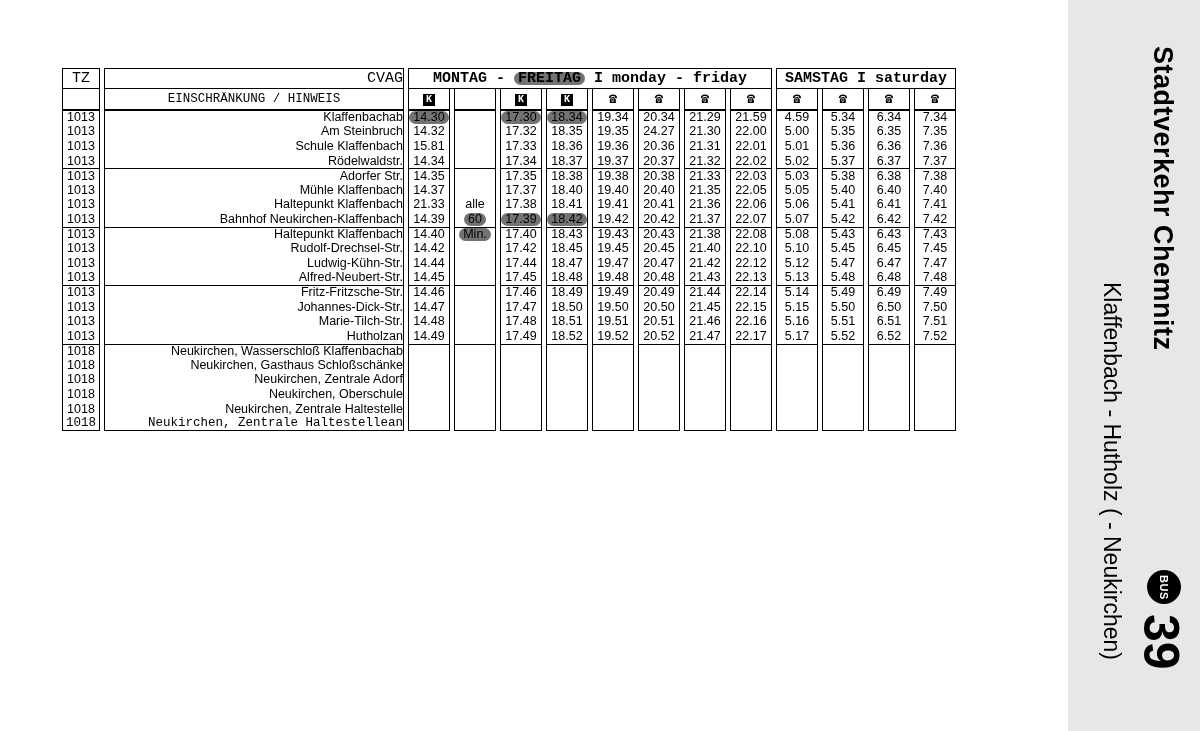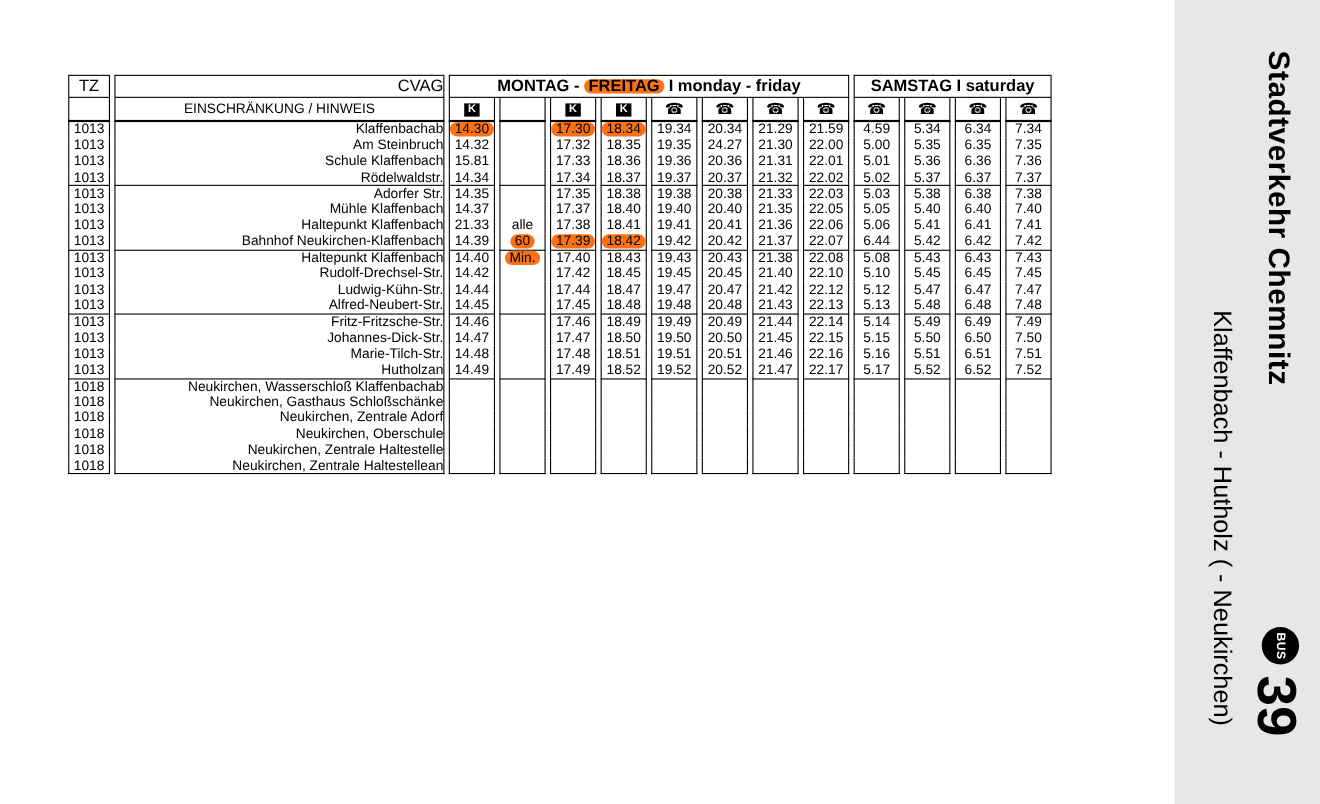--- a/index.html
+++ b/index.html
@@ -5,30 +5,30 @@
   * { margin:0; padding:0; box-sizing:border-box; }
   html,body { width:1200px; height:731px; }
   body { font-family:"Liberation Sans", sans-serif; background:#fff; color:#000; }
   .page { position:relative; width:1200px; height:731px; background:#fff; overflow:hidden; }
 
   
   table.tt { position:absolute; left:58px; top:68px; border-collapse:separate; border-spacing:4px 0; }
   table.tt td { border-left:1px solid #000; border-right:1px solid #000; padding:0; vertical-align:middle;
                 font-size:12.5px; line-height:13px; height:14.6px; white-space:nowrap; }
   tr.gtop td { border-top:1px solid #000; }
-  tr.gbottom td { border-bottom:1px solid #000; }
+  tr.gbottom td { border-bottom:1px solid #000;font-family:Liberation Mono, monospace; }
   tr.hrow td { height:21px; font-size:15px; }
   tr.symrow td { height:21px; text-align:center;margin-left:46px; }
   td.tz { width:38px; text-align:center; }
   td.name { width:300px; text-align:right; padding-left:5px; padding-right:6px; }
   td.tcol { width:42px; text-align:center; }
   td.ghead { text-align:center; font-weight:bold; }
   td.restr { font-size:15px; }
   .mk { float:right; }
-  .hl { background:#f97316; border-radius:7px; padding:0px 4px; display:inline-block; }
+  .hl { background:#737373; border-radius:7px; padding:0px 4px; display:inline-block; }
   .kbox { display:inline-block; background:#000; color:#fff; font-weight:bold;
           font-size:10px; line-height:12px; padding:0 3px; }
   .ph { font-size:14px; line-height:14px; }
 
   
   .footnotes { position:absolute; left:62px; top:435px; font-size:13px; }
   .footnotes .fline { margin-bottom:2.5px; line-height:15px; }
 
   
   .sidebar { position:absolute; left:1068px; top:0; width:132px; height:731px; background:#e7e7e7; }
@@ -203,21 +203,21 @@
           <td class="tz">1013</td>
           <td class="name"><span>Bahnhof Neukirchen-Klaffenbach</span></td>
           <td class="tcol">14.39</td>
           <td class="tcol"><span class="hl">60</span></td>
           <td class="tcol"><span class="hl">17.39</span></td>
           <td class="tcol"><span class="hl">18.42</span></td>
           <td class="tcol">19.42</td>
           <td class="tcol">20.42</td>
           <td class="tcol">21.37</td>
           <td class="tcol">22.07</td>
-          <td class="tcol">6.44</td>
+          <td class="tcol">5.07</td>
           <td class="tcol">5.42</td>
           <td class="tcol">6.42</td>
           <td class="tcol">7.42</td>
         </tr>
         <tr class="gtop">
           <td class="tz">1013</td>
           <td class="name"><span>Haltepunkt Klaffenbach</span></td>
           <td class="tcol">14.40</td>
           <td class="tcol"><span class="hl">Min.</span></td>
           <td class="tcol">17.40</td>

